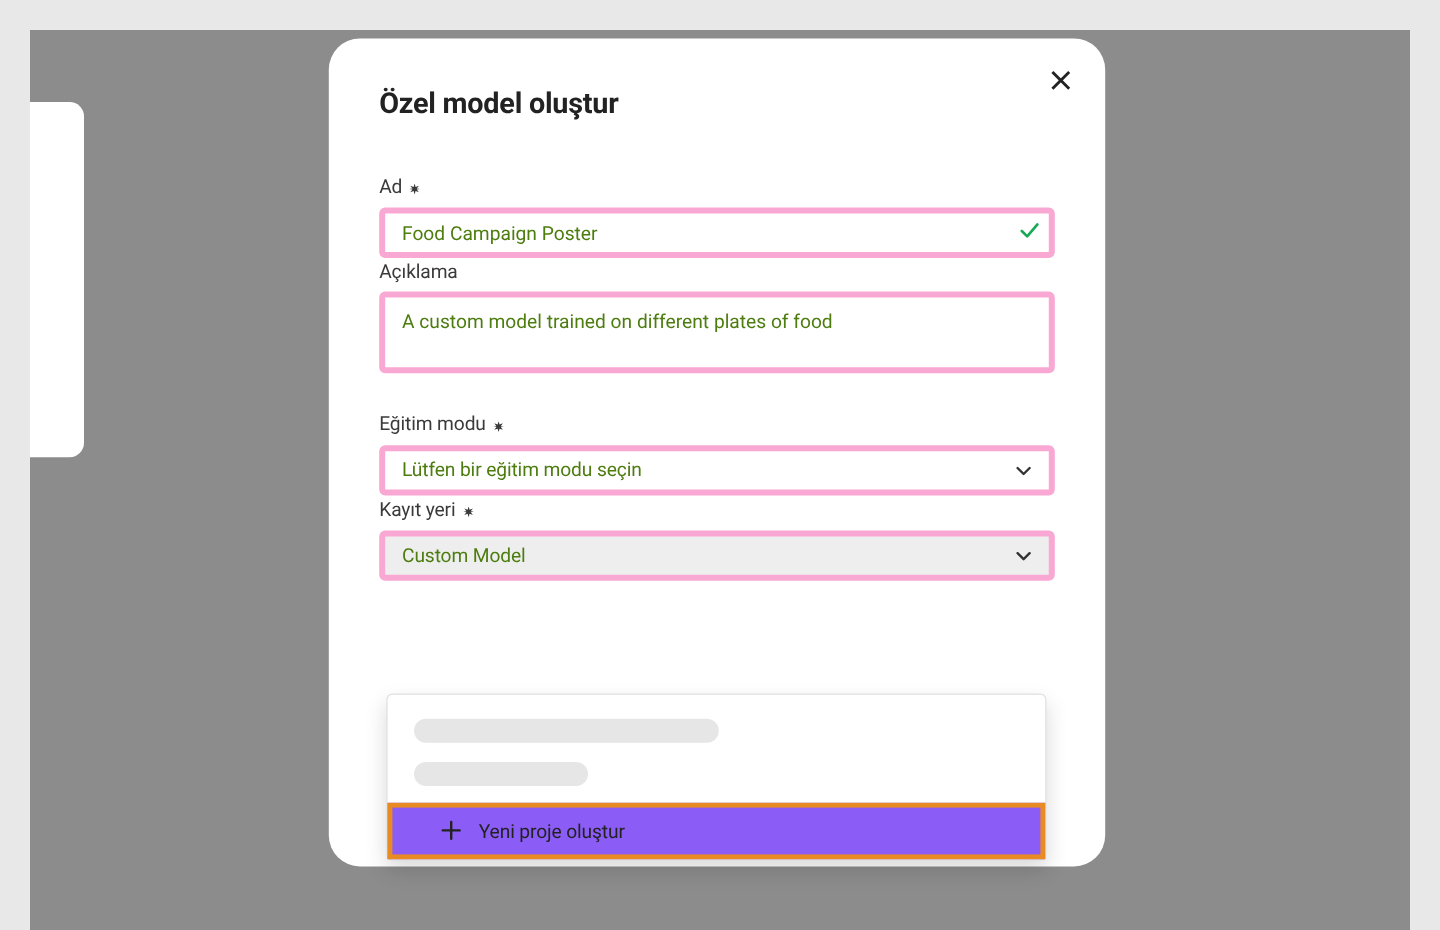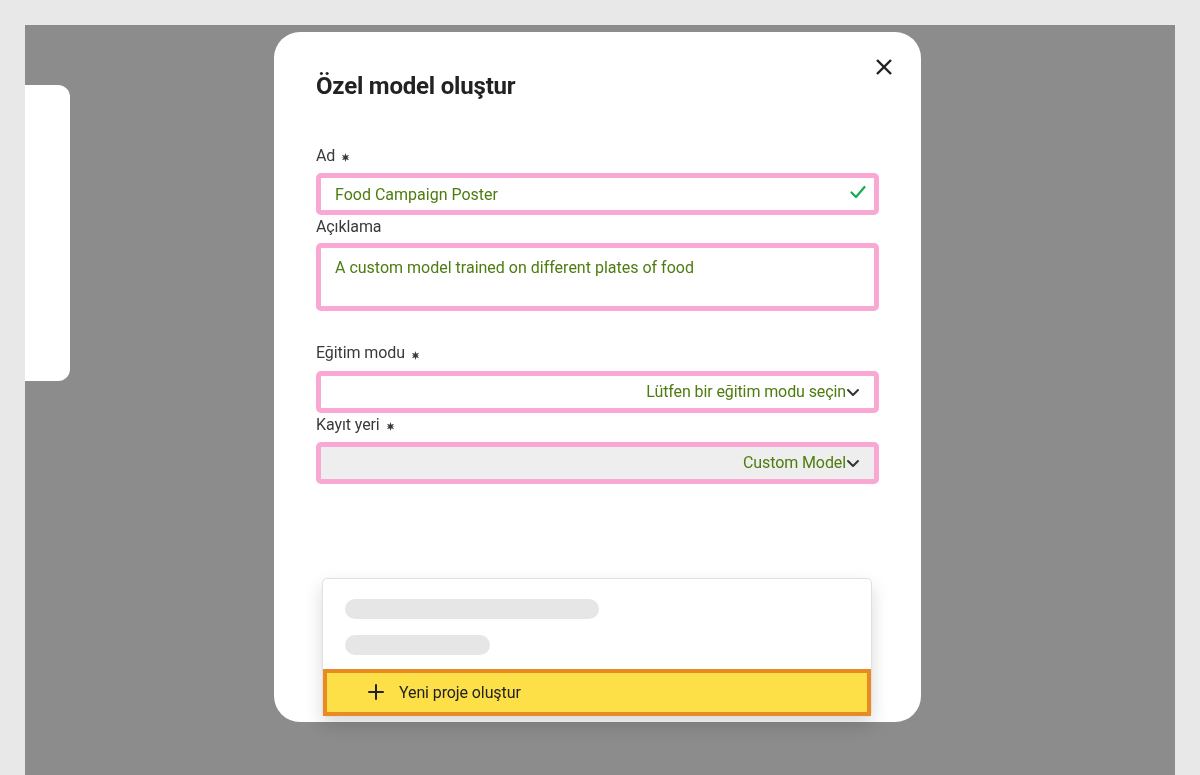--- a/index.html
+++ b/index.html
@@ -11,29 +11,29 @@
   .close svg{width:18px;height:18px;}
   .title{font-size:24px;font-weight:700;color:#222;margin-bottom:46px;letter-spacing:-0.2px;}
   .field{margin-bottom:2px;}
   .label{font-size:16px;color:#3a3a3a;margin-bottom:7px;letter-spacing:-0.1px;}
   .ast{display:inline-block;vertical-align:middle;margin-left:2px;}
   .input-wrap{position:relative;}
   .input,.textarea,.select{width:100%;box-sizing:border-box;border:5px solid #f9a8d4;border-radius:5px;padding:10px 14px;font-size:16px;color:#4d7c0f;font-family:inherit;background:#fff;}
   .input{height:42px;padding-right:42px;}
   .check{position:absolute;right:12px;top:50%;transform:translateY(-50%);}
   .textarea{height:68px;resize:none;}
-  .select{height:42px;display:flex;align-items:center;justify-content:flex-end;cursor:pointer;letter-spacing:-0.1px;}
+  .select{height:42px;display:flex;align-items:center;justify-content:space-between;cursor:pointer;letter-spacing:-0.1px;}
   .select.grey{background:#eeeeee;}
   .chev svg{display:block;}
   .dropdown{position:absolute;left:297px;top:553px;width:550px;background:#fff;border:1px solid #e0e0e0;border-radius:5px;box-shadow:0 8px 18px rgba(0,0,0,0.15);box-sizing:border-box;}
   .dd-body{padding:20px 22px 14px;}
   .skel{height:20px;border-radius:10px;background:#e6e6e6;margin-bottom:16px;}
   .skel.a{width:254px;}
   .skel.b{width:145px;margin-bottom:0;}
-  .dd-footer{border:4px solid #e98b24;background:#fde047;display:flex;align-items:flex-start;gap:14px;padding:10px 28px 10px 40px;font-size:16px;color:#222;cursor:pointer;letter-spacing:-0.1px;}
+  .dd-footer{border:4px solid #e98b24;background:#8b5cf6;display:flex;align-items:flex-start;gap:14px;padding:10px 28px 10px 40px;font-size:16px;color:#222;cursor:pointer;letter-spacing:-0.1px;}
   .plus svg{display:block;}
 </style>
 </head>
 <body>
 
 <div class="backdrop">
   <div class="fade-card"></div>
 
   <div class="dialog">
     <div class="close" aria-label="Close">

